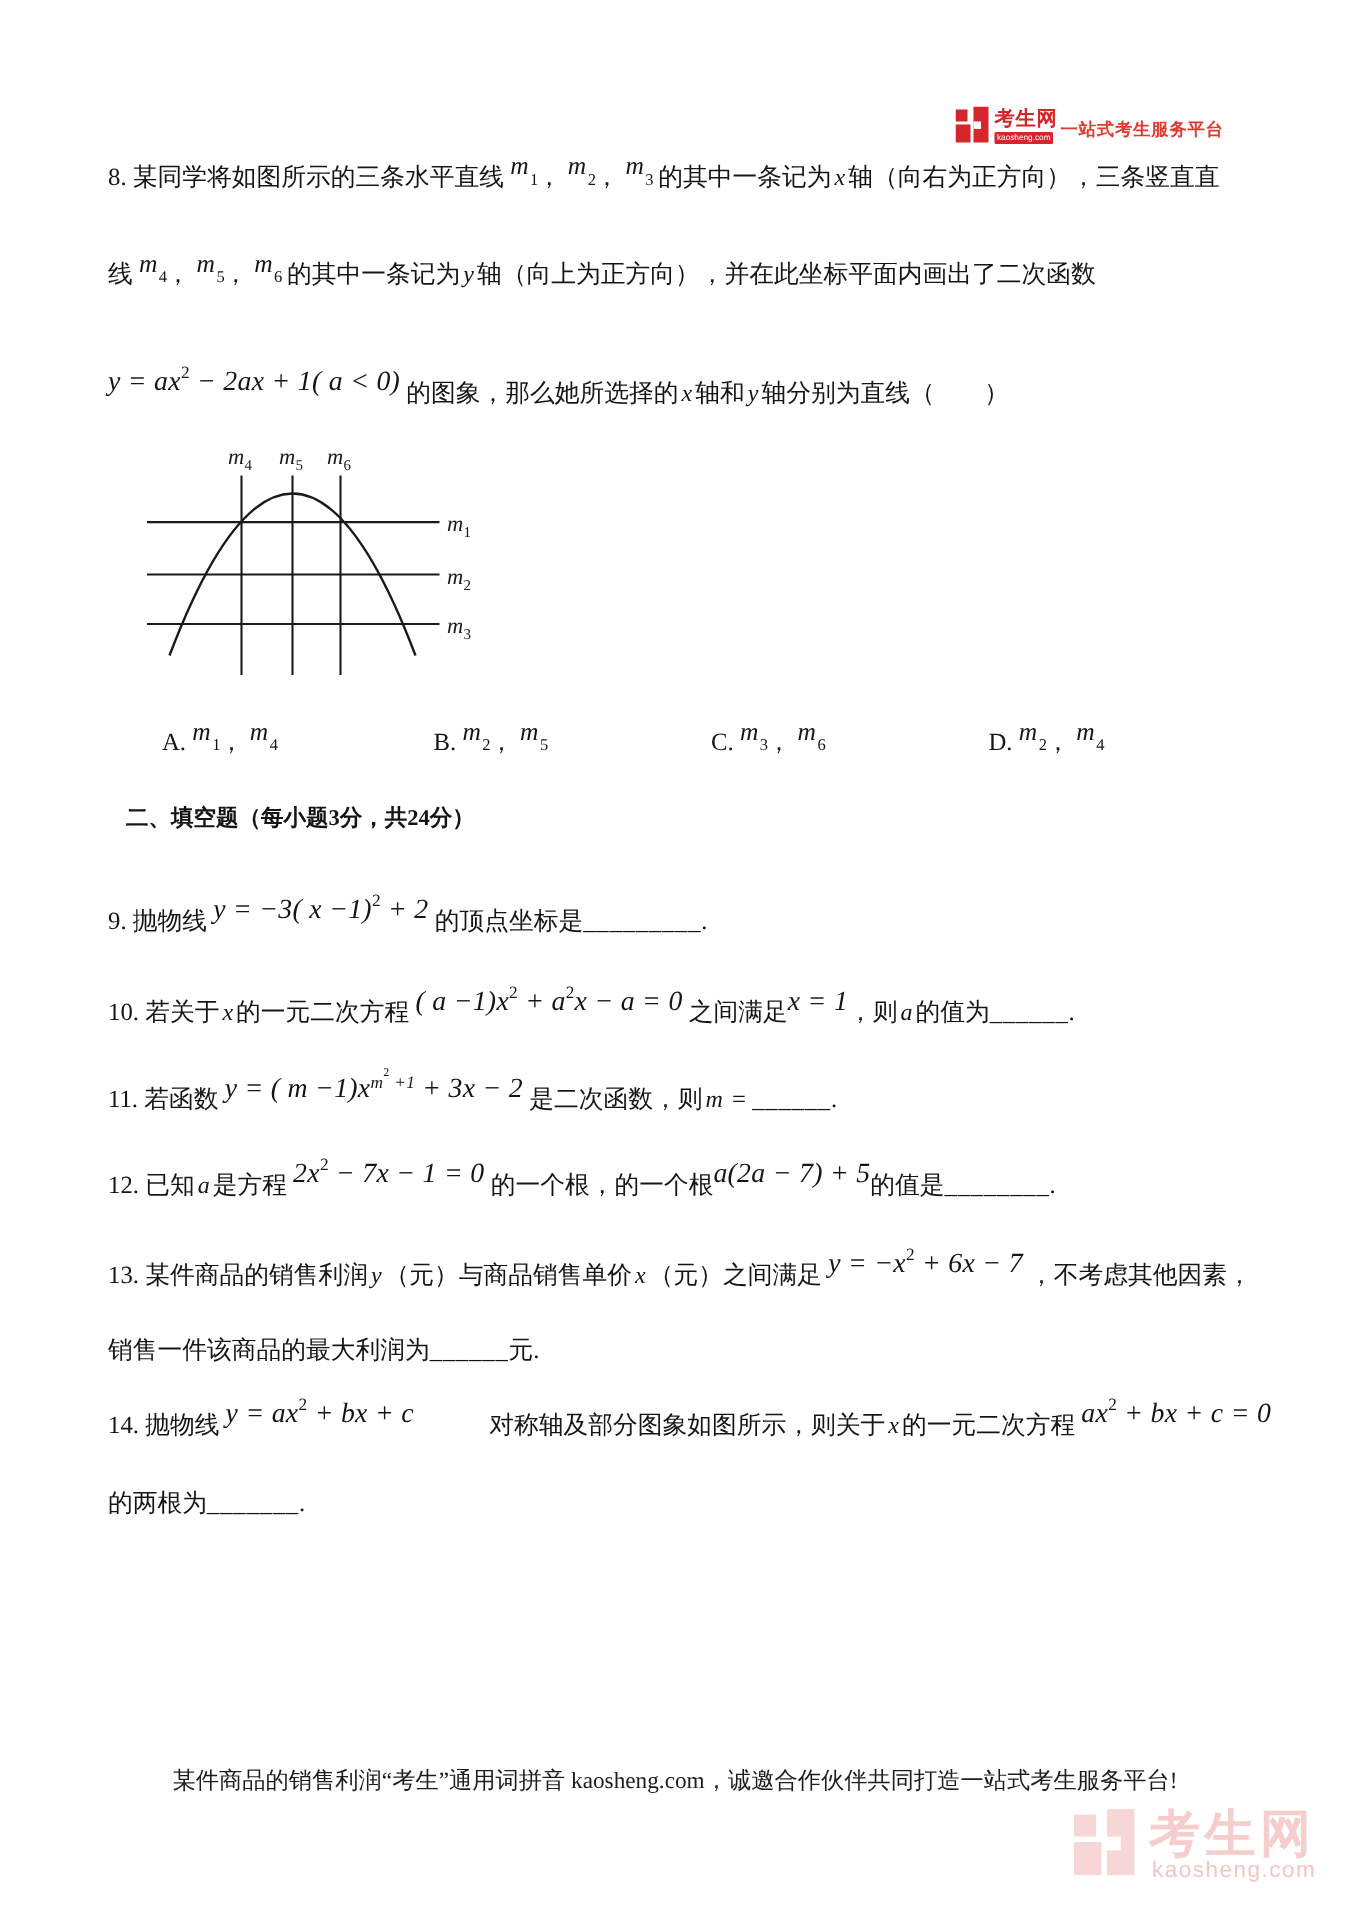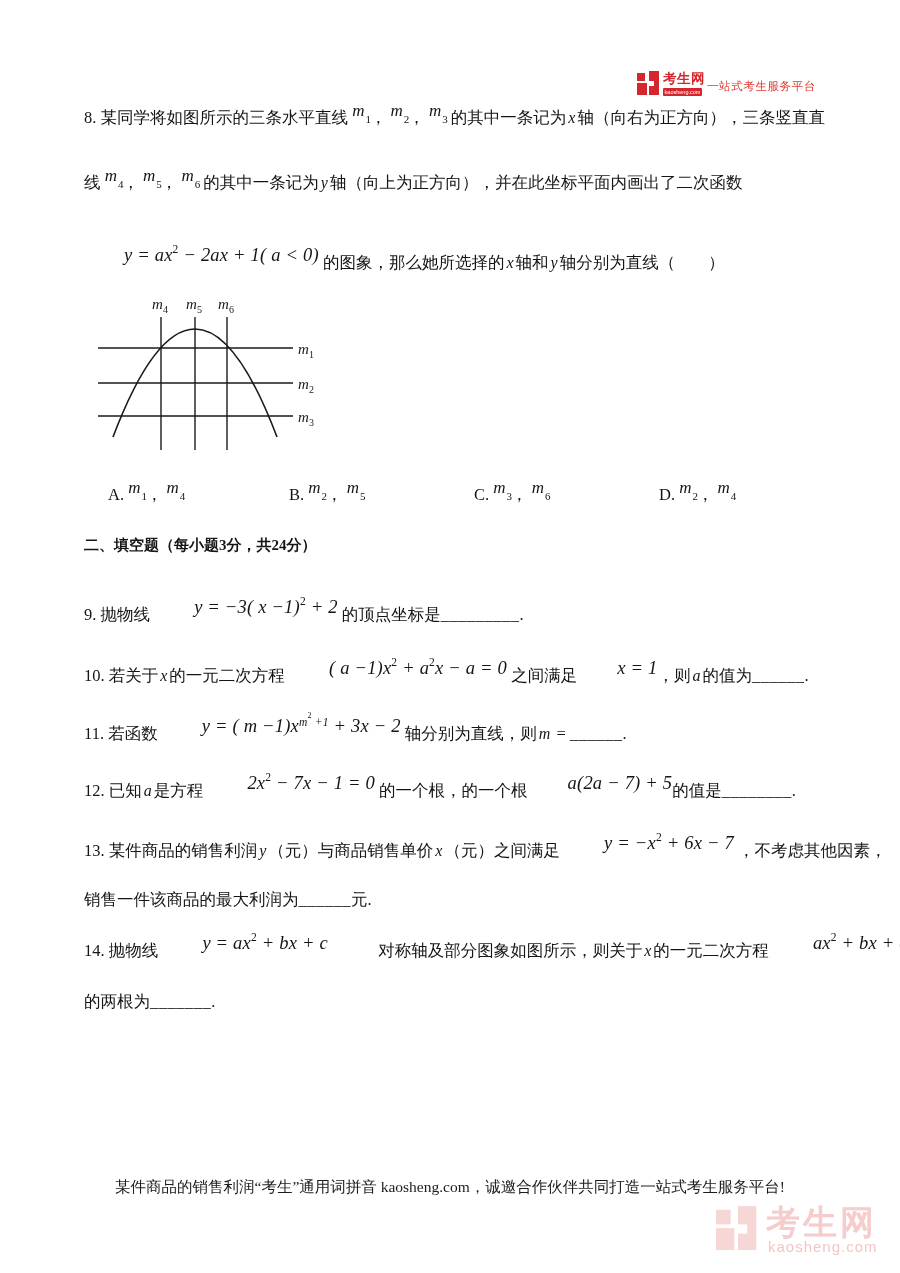--- a/index.html
+++ b/index.html
@@ -1,41 +1,41 @@
 <!DOCTYPE html>
 <html><head>
 <meta charset="utf-8">
 <style>
   html,body{margin:0;padding:0;}
   body{
     width:900px;height:1273px;background:#ffffff;position:relative;
     font-family:"Liberation Serif","DejaVu Serif",serif;color:#151515;
     overflow:hidden;
   }
-  .line{position:absolute;left:84px;white-space:nowrap;font-size:16.5px;line-height:1.35;}
+  .line{position:absolute;left:72px;white-space:nowrap;font-size:16.5px;line-height:1.35;}
   .v{font-style:italic;font-family:"Liberation Serif","DejaVu Serif",serif;padding:0 2px;font-size:16px;}
   .mt{display:inline-block;position:relative;top:-7px;font-style:italic;font-size:17px;line-height:1;}
   .mt sub{font-size:11px;font-style:normal;position:relative;top:3px;left:1px;}
-  .fx{position:relative;top:-7px;font-style:italic;font-size:18.5px;letter-spacing:.2px;margin-left:40px;}
+  .fx{position:relative;top:-7px;font-style:italic;font-size:18.5px;letter-spacing:.2px;}
   .fx sup{font-size:11.5px;font-style:normal;position:relative;top:-1px;}
   .fx .exp{font-size:11.5px;position:relative;top:-6px;font-style:italic;text-align:center;}
   .fx .exp sup{font-size:8px;top:-3px;}
   .blank{letter-spacing:.5px;}
   .gap40{display:inline-block;width:42px;}
   .hdr{position:absolute;left:84px;font-size:15px;font-weight:bold;white-space:nowrap;}
   .choice-row{position:absolute;left:0;top:0;width:100%;}
   .choice{position:absolute;font-size:16.5px;white-space:nowrap;margin-left:24px;}
   
   .logo-icon{position:absolute;left:637px;top:71px;}
   .logo-name{position:absolute;left:663px;top:70px;font-family:"Liberation Sans","DejaVu Sans",sans-serif;
     font-size:13.5px;font-weight:bold;color:#d4262c;letter-spacing:.5px;}
   .logo-domain{position:absolute;left:663px;top:88px;width:39px;height:8px;background:#d4262c;color:#ffffff;
     font-family:"Liberation Sans","DejaVu Sans",sans-serif;font-size:5.5px;line-height:8px;text-align:center;border-radius:1px;}
   .logo-tagline{position:absolute;left:707px;top:79px;font-family:"Liberation Sans","DejaVu Sans",sans-serif;
-    font-size:11.5px;font-weight:normal;color:#e03a30;letter-spacing:.6px;}
+    font-size:11.5px;font-weight:bold;color:#e03a30;letter-spacing:.6px;}
   
   .figure{position:absolute;left:95px;top:292px;}
   .figure text{fill:#1a1a1a;}
   .fig-m{font-family:"Liberation Serif","DejaVu Serif",serif;font-style:italic;font-size:15px;}
   .fig-s{font-family:"Liberation Serif","DejaVu Serif",serif;font-size:10px;}
   
   .footer{position:absolute;left:0;top:1177px;width:100%;text-align:center;font-size:15.5px;color:#1d1d1d;}
   
   .wm-icon{position:absolute;left:716px;top:1206px;}
   .wm-name{position:absolute;left:766px;top:1200px;font-family:"Liberation Sans","DejaVu Sans",sans-serif;
@@ -139,21 +139,21 @@
 
 <div class="line" style="top:663px">
   <span>10. 若关于</span><i class="v">x</i><span>的一元二次方程</span>
   <span class="fx"><span>( a −1)x</span><sup>2</sup><span> + a</span><sup>2</sup><span>x − a = 0</span></span>
   <span>之间满足</span><span class="fx">x = 1</span><span>，则</span><i class="v">a</i><span>的值为</span><span class="blank">______</span><span>.</span>
 </div>
 
 <div class="line" style="top:721px">
   <span>11. 若函数</span>
   <span class="fx"><span>y = ( m −1)x</span><span class="exp"><span>m</span><sup>2</sup><span> +1</span></span><span> + 3x − 2</span></span>
-  <span>轴分别为直线，则</span><i class="v">m</i><span> = </span><span class="blank">______</span><span>.</span>
+  <span>是二次函数，则</span><i class="v">m</i><span> = </span><span class="blank">______</span><span>.</span>
 </div>
 
 <div class="line" style="top:778px">
   <span>12. 已知</span><i class="v">a</i><span>是方程</span>
   <span class="fx"><span>2x</span><sup>2</sup><span> − 7x − 1 = 0</span></span>
   <span>的一个根，的一个根</span><span class="fx">a(2a − 7) + 5</span><span>的值是</span><span class="blank">________</span><span>.</span>
 </div>
 
 <div class="line" style="top:838px">
   <span>13. 某件商品的销售利润</span><i class="v">y</i><span>（元）与商品销售单价</span><i class="v">x</i><span>（元）之间满足</span>

